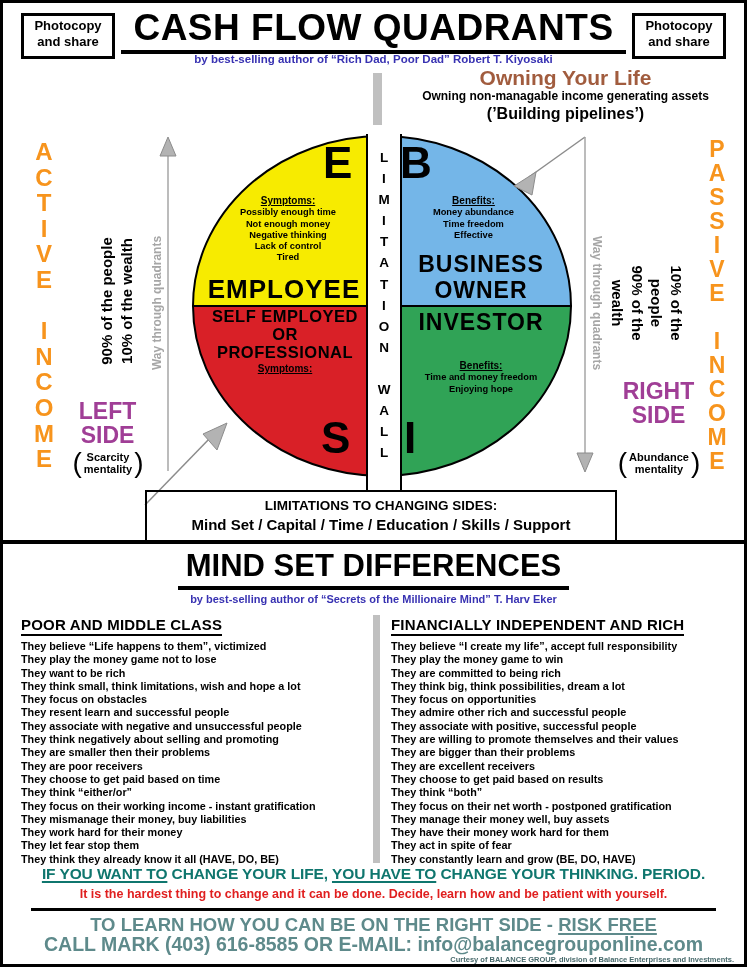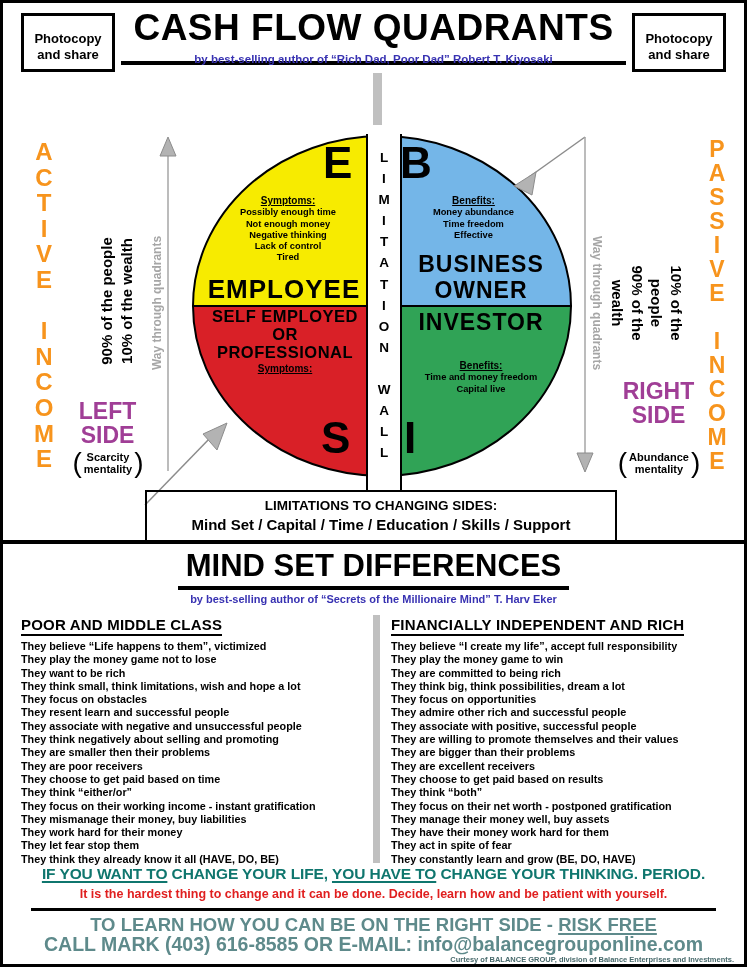--- a/index.html
+++ b/index.html
@@ -6,24 +6,24 @@
   .page{position:relative;width:747px;height:967px;background:#fff;border:3px solid #000;
         box-sizing:border-box;margin:0 auto;overflow:hidden;
         font-family:"Liberation Sans",sans-serif;color:#000;}
   .abs{position:absolute;}
   .ctr{text-align:center;}
   .pre{white-space:pre-line;}
   .nowrap{white-space:nowrap;}
 
   
   .pcbox{width:88px;height:38px;border:3px solid #000;text-align:center;
-         font-size:13px;font-weight:800;line-height:16px;padding-top:15px;box-sizing:content-box;}
+         font-size:13px;font-weight:800;line-height:16px;padding-top:2px;box-sizing:content-box;}
   .title-line{left:0;right:0;top:4px;text-align:center;}
   .title-line span{display:inline-block;font-size:37px;font-weight:900;letter-spacing:.5px;
-                   border-bottom:4px solid #000;padding:0 12px 12px;}
+                   border-bottom:4px solid #000;padding:0 12px 1px;}
   .subtitle{left:0;right:0;top:50px;text-align:center;font-size:11.5px;font-weight:700;color:#3832B2;}
   .hdrcol .t{font-size:21px;font-weight:800;color:#A15C3E;line-height:22px;}
   .hdrcol .s{font-size:12px;font-weight:800;line-height:15px;}
   .hdrcol .g{font-size:16px;font-weight:800;line-height:19px;}
   .hdr-div{left:370px;top:70px;width:9px;height:52px;background:#C0C0C0;}
 
   
   .income{width:34px;text-align:center;font-weight:900;color:#F7941D;}
   .vwrap{position:absolute;transform:translate(-50%,-50%) rotate(-90deg);}
   .vwrap.cw{transform:translate(-50%,-50%) rotate(90deg);}
@@ -78,20 +78,25 @@
   <div class="abs pcbox" style="right:18px;top:10px;">
     <div>Photocopy</div>
     <div>and share</div>
   </div>
   <div class="abs title-line">
     <span>CASH FLOW QUADRANTS</span>
   </div>
   <div class="abs subtitle">by best-selling author of “Rich Dad, Poor Dad” Robert T. Kiyosaki</div>
 
   <div class="abs hdr-div"></div>
+  <div class="abs hdrcol ctr" style="left:385px;top:64px;width:355px;">
+    <div class="t">Owning Your Life</div>
+    <div class="s">Owning non-managable income generating assets</div>
+    <div class="g">(’Building pipelines’)</div>
+  </div>
 
   <svg class="abs" style="left:0;top:0;" width="747" height="967" viewBox="0 0 747 967">
     <path d="M 190 303 A 189 170 0 0 1 379 133 L 379 303 Z" fill="#F7EB00" stroke="#000" stroke-width="2"></path>
     <path d="M 379 133 A 189 170 0 0 1 568 303 L 379 303 Z" fill="#74B6E8" stroke="#000" stroke-width="2"></path>
     <path d="M 190 303 A 189 170 0 0 0 379 473 L 379 303 Z" fill="#D92027" stroke="#000" stroke-width="2"></path>
     <path d="M 568 303 A 189 170 0 0 1 379 473 L 379 303 Z" fill="#30A356" stroke="#000" stroke-width="2"></path>
     <rect x="363" y="129" width="36" height="358" fill="#FFFFFF"></rect>
     <line x1="364" y1="131" x2="364" y2="487" stroke="#000" stroke-width="2"></line>
     <line x1="398" y1="131" x2="398" y2="487" stroke="#000" stroke-width="2"></line>
 
@@ -213,21 +218,21 @@
 PROFESSIONAL</div>
   <div class="abs qlist ctr" style="left:193px;top:360px;width:178px;">
     <div class="lt">Symptoms:</div>
   </div>
 
   <div class="abs qname ctr" style="left:393px;top:306px;width:170px;font-size:23px;">INVESTOR</div>
   <div class="abs qlist ctr" style="left:388px;top:357px;width:180px;">
     <div class="lt">Benefits:</div>
     <div>
         <div>Time and money freedom</div>
-        <div>Capital live</div>
+        <div>Enjoying hope</div>
       </div>
   </div>
 
   <div class="abs limbox">
     <div class="l1">LIMITATIONS TO CHANGING SIDES:</div>
     <div class="l2">Mind Set / Capital / Time / Education / Skills / Support</div>
   </div>
 
   <div class="abs thick-rule"></div>
 

